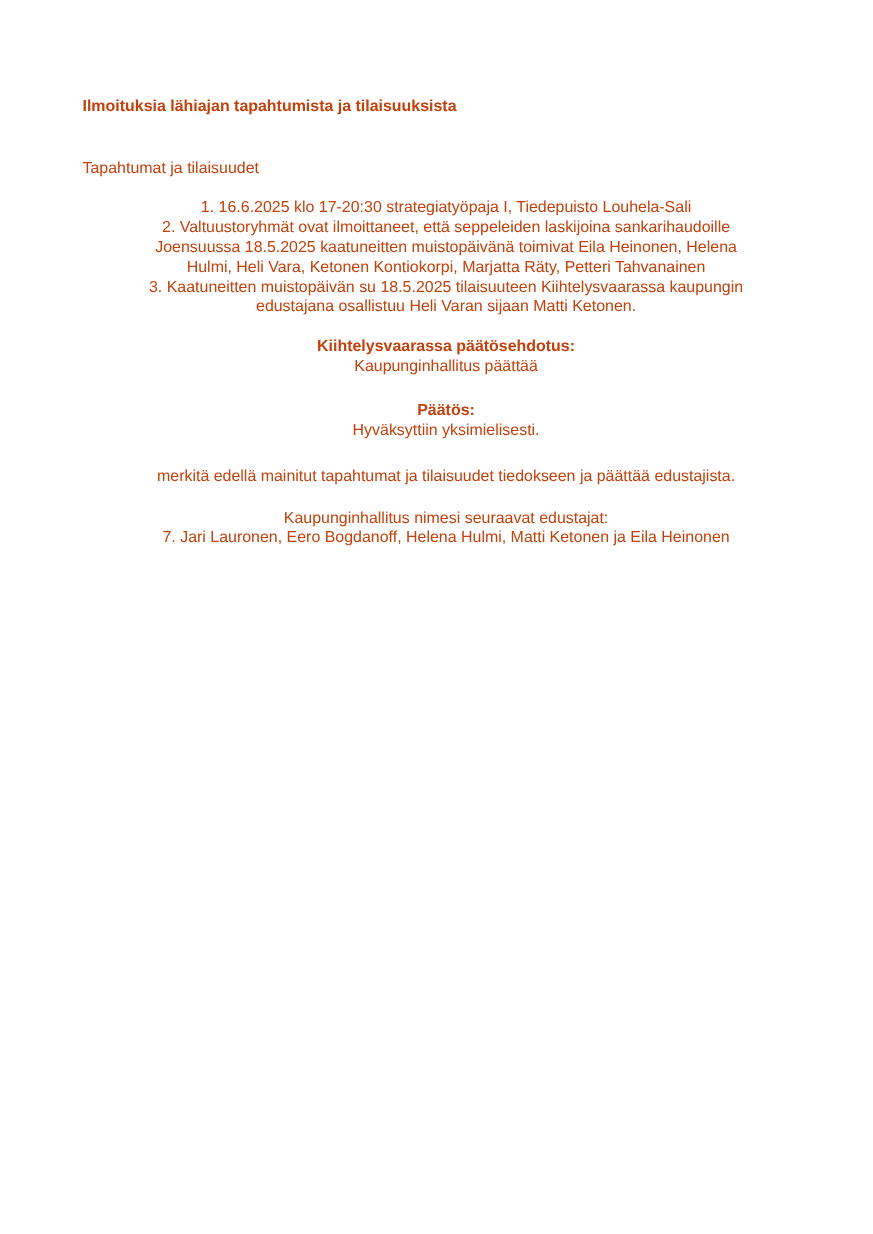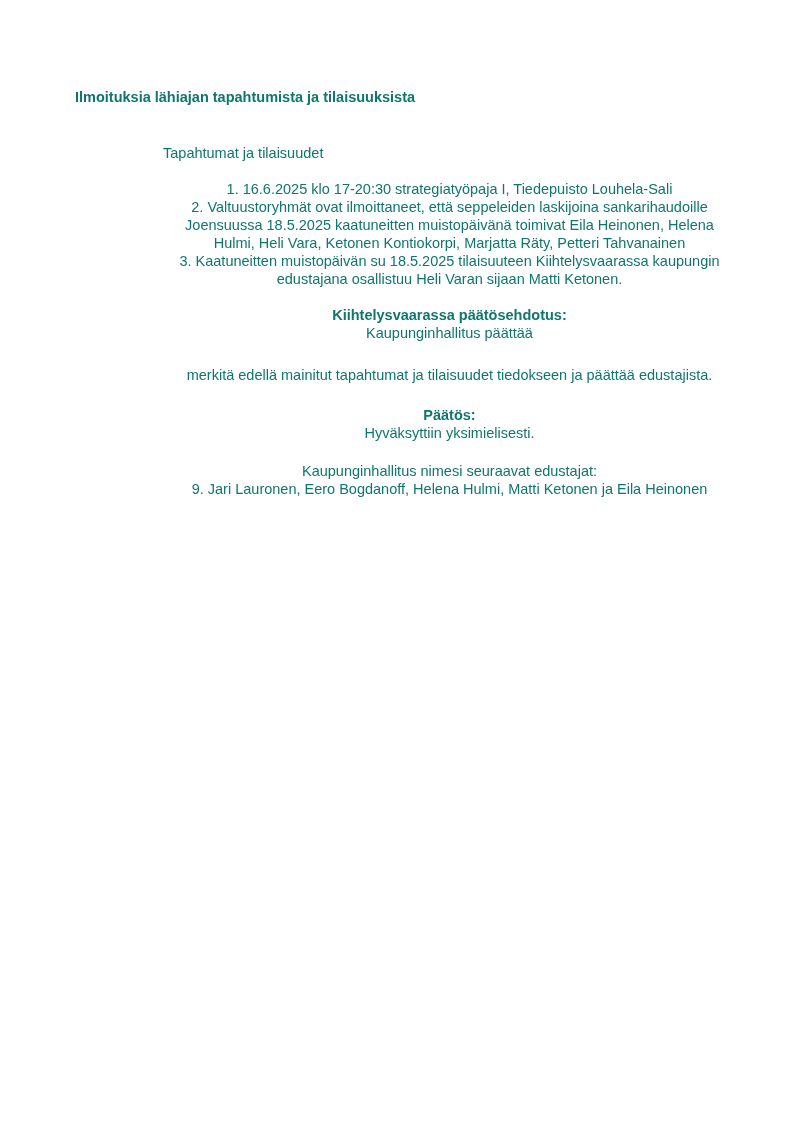--- a/index.html
+++ b/index.html
@@ -6,39 +6,38 @@
   html, body {
     margin: 0;
     padding: 0;
     background: #ffffff;
   }
   .page {
     position: relative;
     width: 794px;
     height: 1122px;
     background: #ffffff;
-    color: #0f766e;
+    color: #c2410c;
     font-family: "Liberation Sans", "DejaVu Sans", sans-serif;
     font-size: 14.5px;
     line-height: 18px;
     box-sizing: border-box;
     padding: 88px 58px 0 75px;
     overflow: hidden;
   }
   .doc-title {
     font-weight: bold;
     margin: 0;
     font-size: 14.5px;
     line-height: 18px;
   }
   .doc-reference {
     margin: 15px 0 0 0;
   }
   .doc-body {
-    margin-left: 88px;
     margin-top: 38px;
   }
   .para {
     margin: 18px 0 0 0;
   }
   .para.first {
     margin-top: 0;
   }
   .para.gap-lg {
     margin-top: 24px;
@@ -76,26 +75,26 @@
       <div class="line">Hulmi, Heli Vara, Ketonen Kontiokorpi, Marjatta Räty, Petteri Tahvanainen</div>
       <div class="line">3. Kaatuneitten muistopäivän su 18.5.2025 tilaisuuteen Kiihtelysvaarassa kaupungin</div>
       <div class="line">edustajana osallistuu Heli Varan sijaan Matti Ketonen.</div>
     </div>
 
     <div class="para">
       <div class="line bold">Kiihtelysvaarassa päätösehdotus:</div>
       <div class="line">Kaupunginhallitus päättää</div>
     </div>
 
-    <div class="para gap-lg line">merkitä edellä mainitut tapahtumat ja tilaisuudet tiedokseen ja päättää edustajista.</div>
-
     <div class="para gap-md">
       <div class="line bold">Päätös:</div>
       <div class="line">Hyväksyttiin yksimielisesti.</div>
     </div>
 
+    <div class="para gap-lg line">merkitä edellä mainitut tapahtumat ja tilaisuudet tiedokseen ja päättää edustajista.</div>
+
     <div class="para gap-sm">
       <div class="line">Kaupunginhallitus nimesi seuraavat edustajat:</div>
-      <div class="line">9. Jari Lauronen, Eero Bogdanoff, Helena Hulmi, Matti Ketonen ja Eila Heinonen</div>
+      <div class="line">7. Jari Lauronen, Eero Bogdanoff, Helena Hulmi, Matti Ketonen ja Eila Heinonen</div>
     </div>
 
   </div>
 </div>
 
 </body></html>

